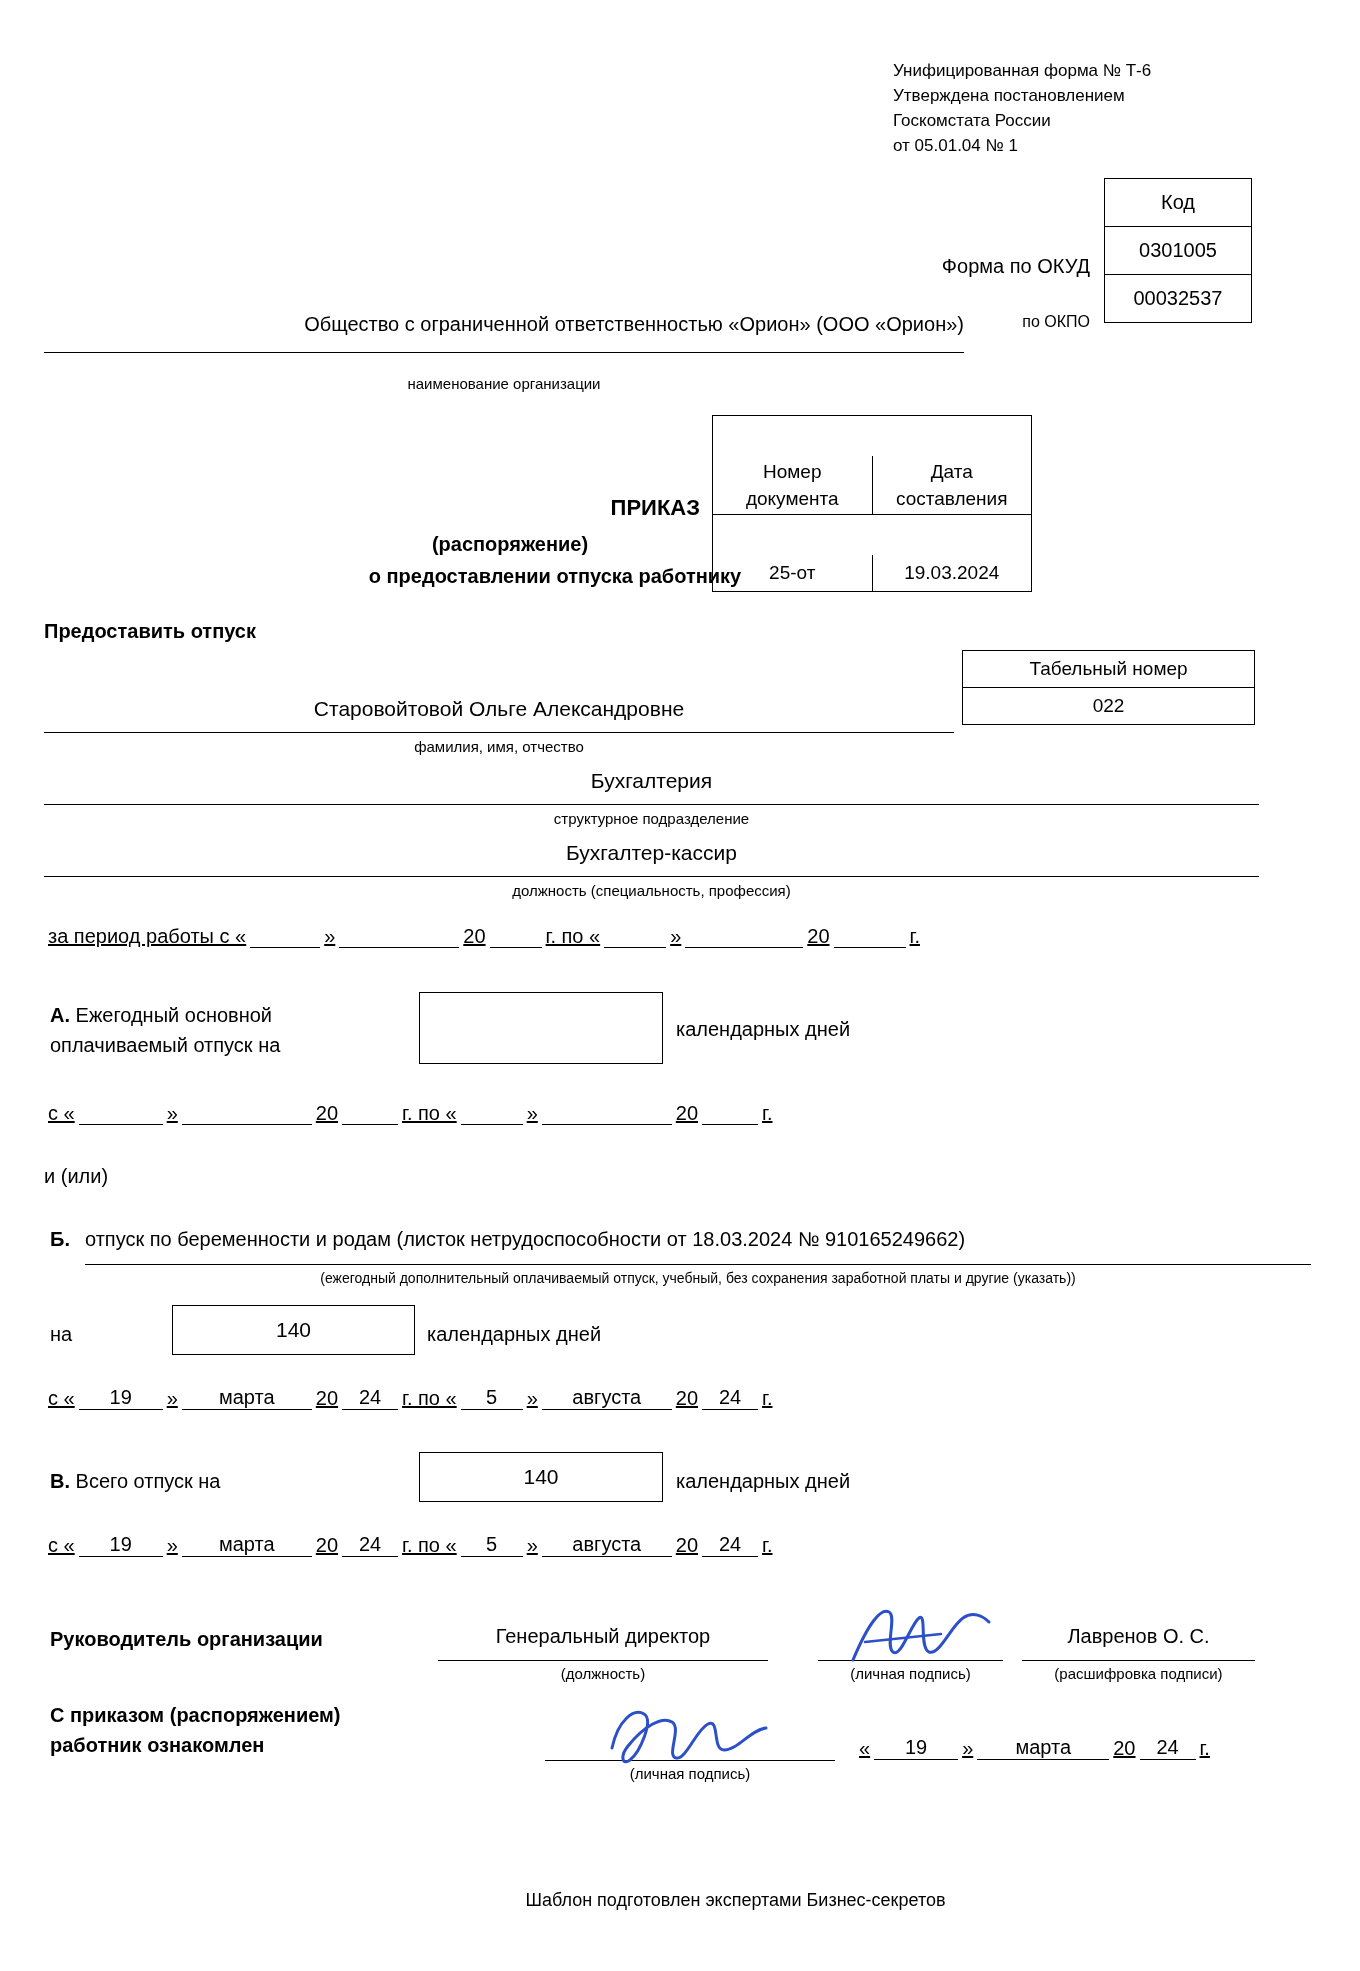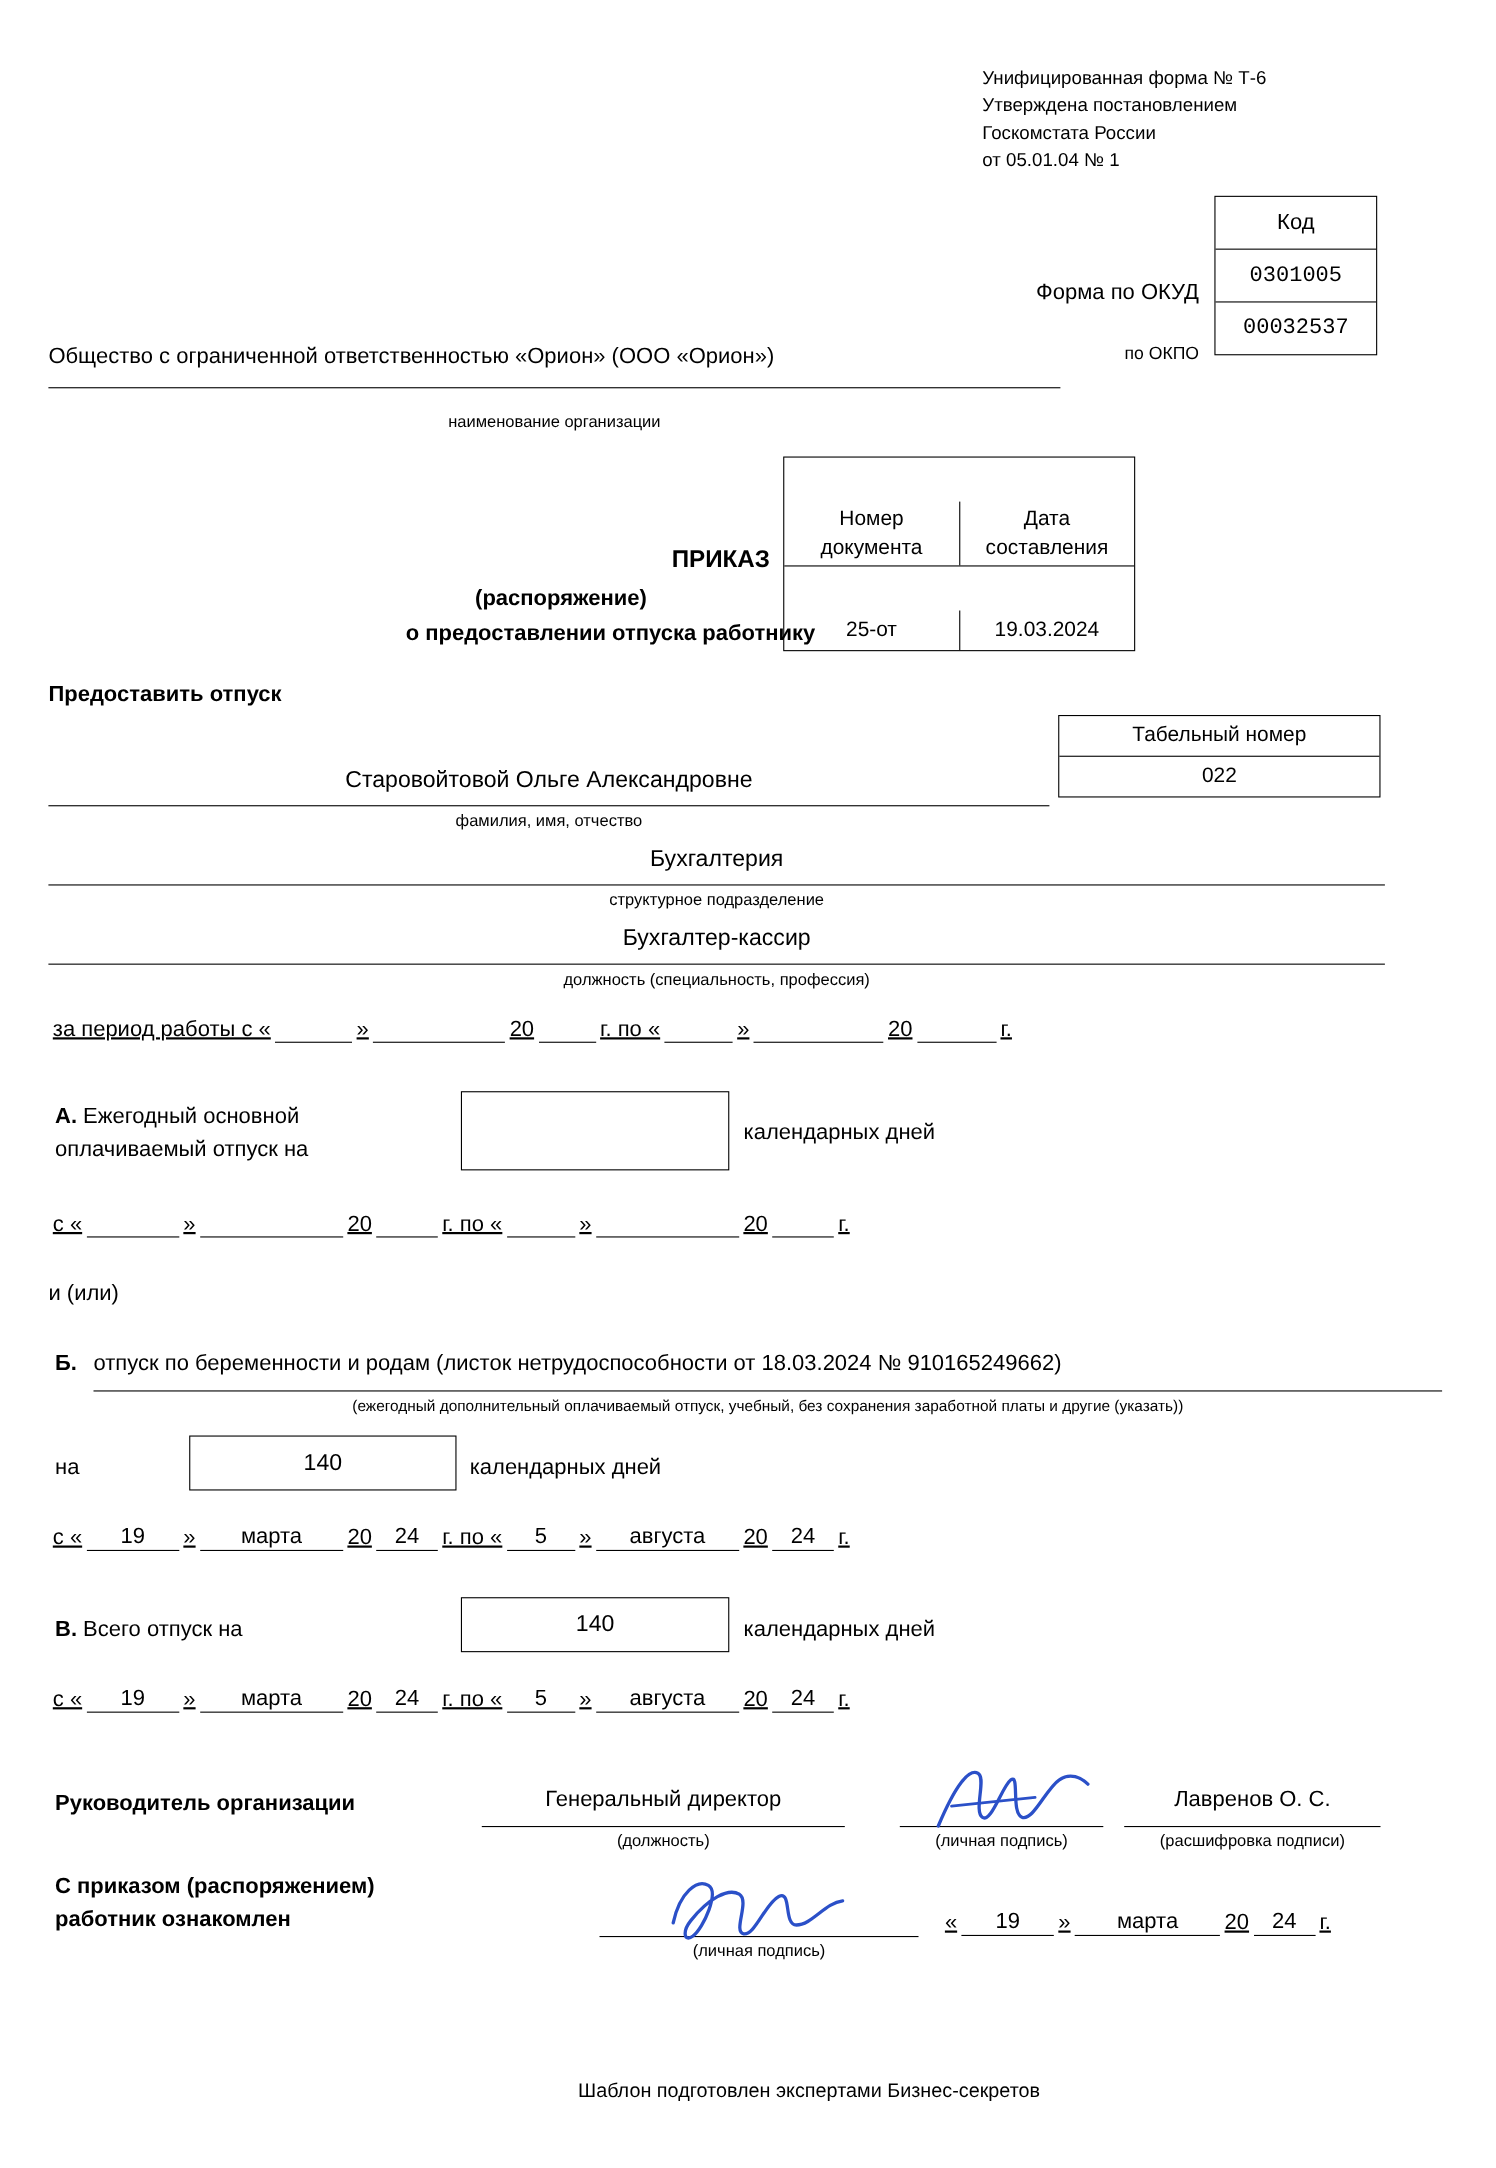--- a/index.html
+++ b/index.html
@@ -42,21 +42,20 @@
     box-sizing: border-box;
   }
   .kod-cell {
     height: 47px;
     line-height: 47px;
     text-align: center;
     font-size: 20px;
   }
   .kod-cell + .kod-cell {
     border-top: 1.5px solid #000;
-    font-family: Liberation Mono, monospace;
   }
 
   .label-okud {
     position: absolute;
     left: 700px;
     top: 255px;
     width: 390px;
     text-align: right;
     font-size: 20px;
   }
@@ -68,21 +67,21 @@
     text-align: right;
     font-size: 16px;
   }
 
   
   .org-name {
     position: absolute;
     left: 44px;
     top: 313px;
     width: 920px;
-    text-align: left;
+    text-align: right;
     font-size: 20px;
   }
   .org-rule {
     position: absolute;
     left: 44px;
     top: 352px;
     width: 920px;
     border-bottom: 1.5px solid #000;
   }
   .org-caption {

